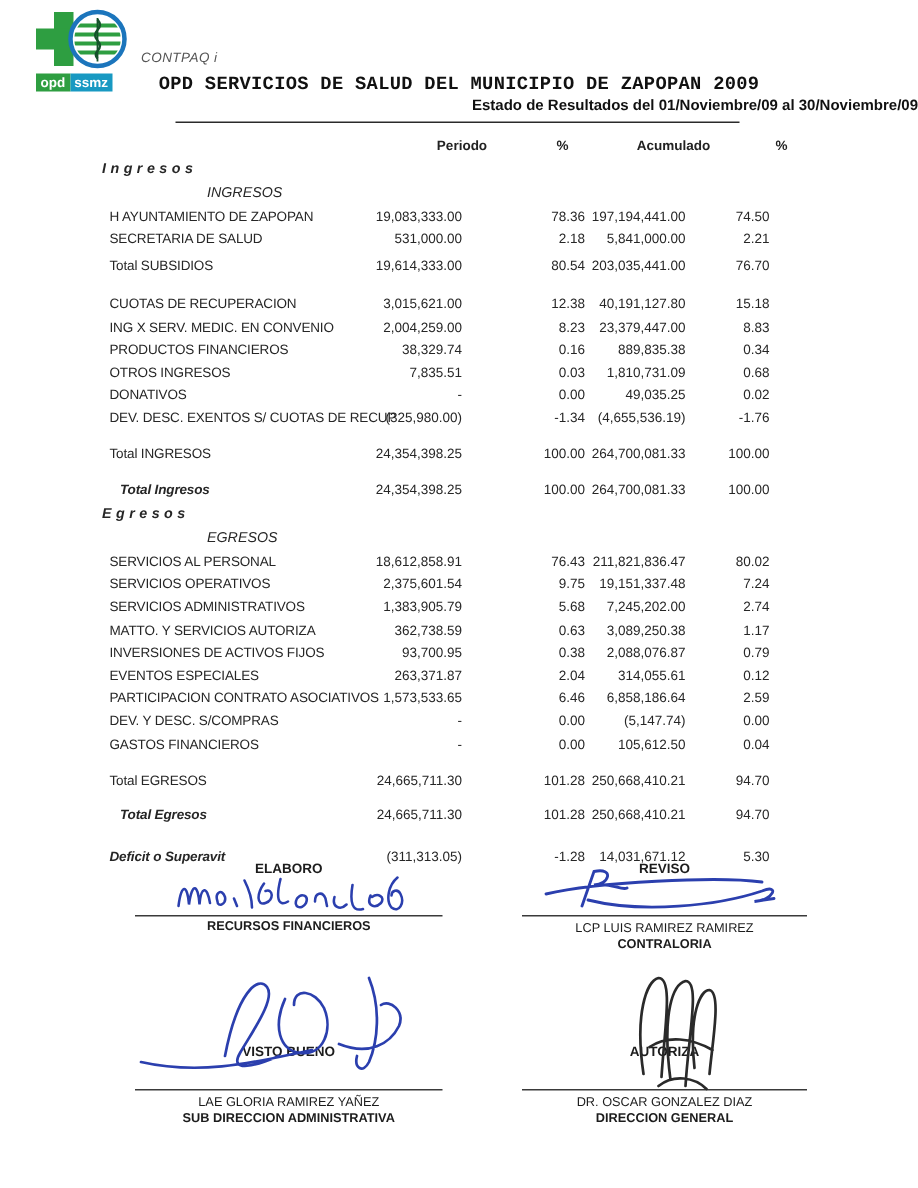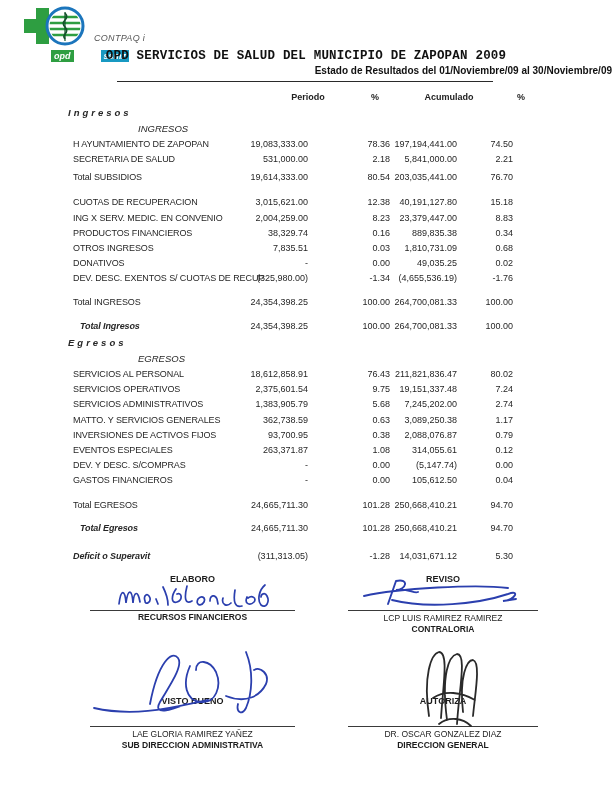--- a/index.html
+++ b/index.html
@@ -5,22 +5,22 @@
   html,body { margin:0; padding:0; background:#9a9a9a; }
   .page {
     position:relative; width:612px; height:792px; margin:0 auto;
     background:#ffffff; overflow:hidden;
     font-family:"Liberation Sans", sans-serif; color:#222;
   }
 
   
   .opd-logo { position:absolute; left:24px; top:6px; width:66px; height:56px; }
   .opd-banner { position:absolute; left:0; top:39px; white-space:nowrap; }
-  .opd-banner span { display:inline-block; color:#fff; font-weight:bold; font-style:italic;
-    font-size:9px; line-height:12px; padding:0 3px;margin-left:27px; }
+  .opd-banner span { display:inline-block; color:#fff; font-weight:bold; 
+    font-size:9px; line-height:12px; padding:0 3px; }
   .opd-g { background:#2e9e41; }
   .opd-b { background:#1899c2;text-align:right; }
 
   .contpaq { position:absolute; left:94px; top:33px; font-style:italic;
     font-size:9px; color:#555; letter-spacing:0.3px; }
 
   .zap-logo { position:absolute; left:488px; top:12px; width:124px; height:46px; }
   .pinwheel { position:absolute; left:14px; top:0; }
   .esmas { position:absolute; left:0px; top:34px; width:58px; text-align:center;
     font-size:7.5px; font-weight:bold; letter-spacing:1px; color:#22313f; }
@@ -241,39 +241,46 @@
           <td class="num">7.24</td>
         </tr>
         <tr>
           <td class="label">SERVICIOS ADMINISTRATIVOS</td>
           <td class="num">1,383,905.79</td>
           <td class="num">5.68</td>
           <td class="num">7,245,202.00</td>
           <td class="num">2.74</td>
         </tr>
         <tr>
-          <td class="label">MATTO. Y SERVICIOS GENERALES</td>
+          <td class="label">MATTO. Y SERVICIOS AUTORIZA</td>
           <td class="num">362,738.59</td>
           <td class="num">0.63</td>
           <td class="num">3,089,250.38</td>
           <td class="num">1.17</td>
         </tr>
         <tr>
           <td class="label">INVERSIONES DE ACTIVOS FIJOS</td>
           <td class="num">93,700.95</td>
           <td class="num">0.38</td>
           <td class="num">2,088,076.87</td>
           <td class="num">0.79</td>
         </tr>
         <tr>
           <td class="label">EVENTOS ESPECIALES</td>
           <td class="num">263,371.87</td>
-          <td class="num">1.08</td>
+          <td class="num">2.04</td>
           <td class="num">314,055.61</td>
           <td class="num">0.12</td>
+        </tr>
+        <tr>
+          <td class="label">PARTICIPACION CONTRATO ASOCIATIVOS</td>
+          <td class="num">1,573,533.65</td>
+          <td class="num">6.46</td>
+          <td class="num">6,858,186.64</td>
+          <td class="num">2.59</td>
         </tr>
         <tr>
           <td class="label">DEV. Y DESC. S/COMPRAS</td>
           <td class="num">-</td>
           <td class="num">0.00</td>
           <td class="num">(5,147.74)</td>
           <td class="num">0.00</td>
         </tr>
         <tr>
           <td class="label">GASTOS FINANCIEROS</td>

